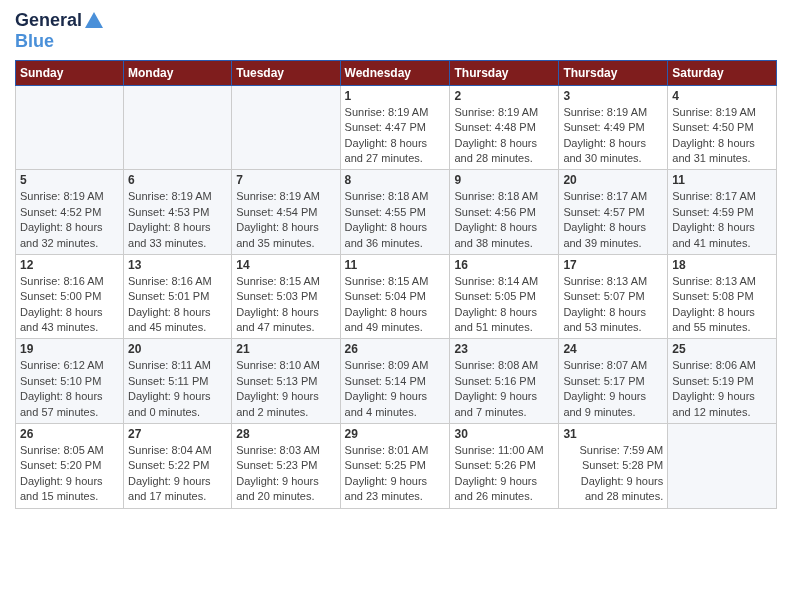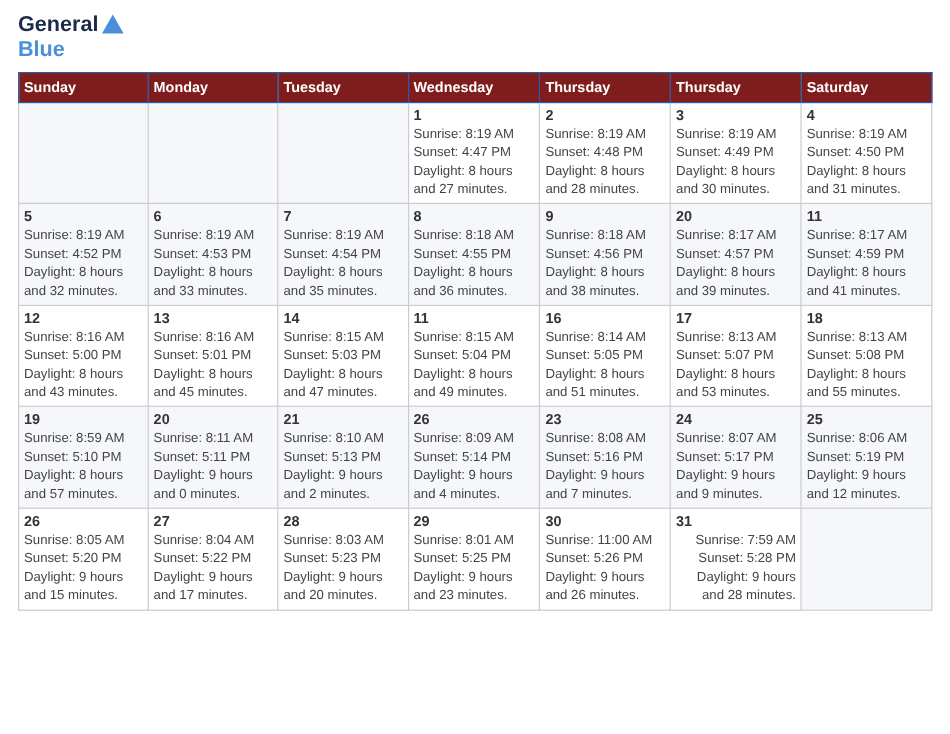--- a/index.html
+++ b/index.html
@@ -226,21 +226,21 @@
           <td>
             <div class="day-num">18</div>
             <div class="day-info" style="white-space: pre-line;">Sunrise: 8:13 AM
 Sunset: 5:08 PM
 Daylight: 8 hours and 55 minutes.</div>
           </td>
         </tr>
         <tr>
           <td>
             <div class="day-num">19</div>
-            <div class="day-info" style="white-space: pre-line;">Sunrise: 8:59 AM
+            <div class="day-info" style="white-space: pre-line;">Sunrise: 6:12 AM
 Sunset: 5:10 PM
 Daylight: 8 hours and 57 minutes.</div>
           </td>
           <td>
             <div class="day-num">20</div>
             <div class="day-info" style="white-space: pre-line;">Sunrise: 8:11 AM
 Sunset: 5:11 PM
 Daylight: 9 hours and 0 minutes.</div>
           </td>
           <td>

